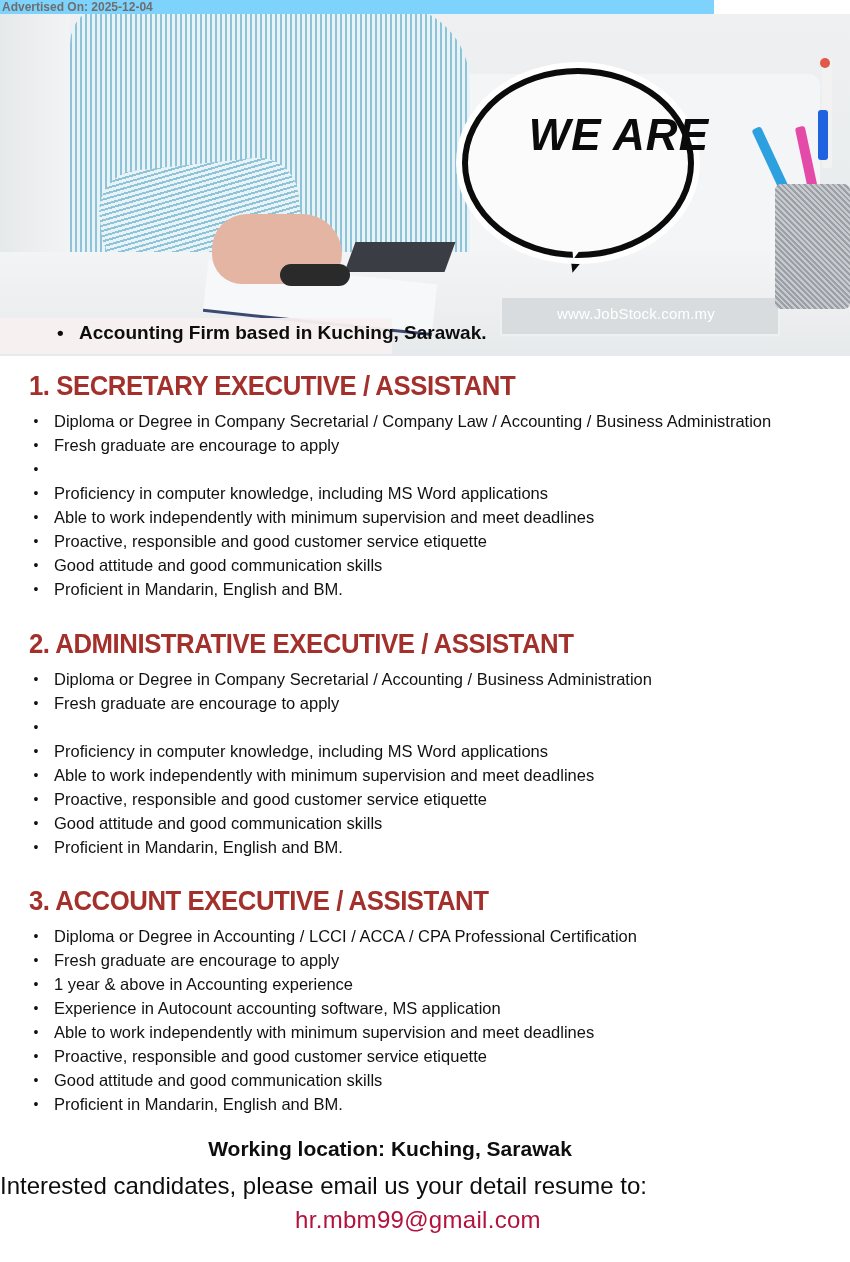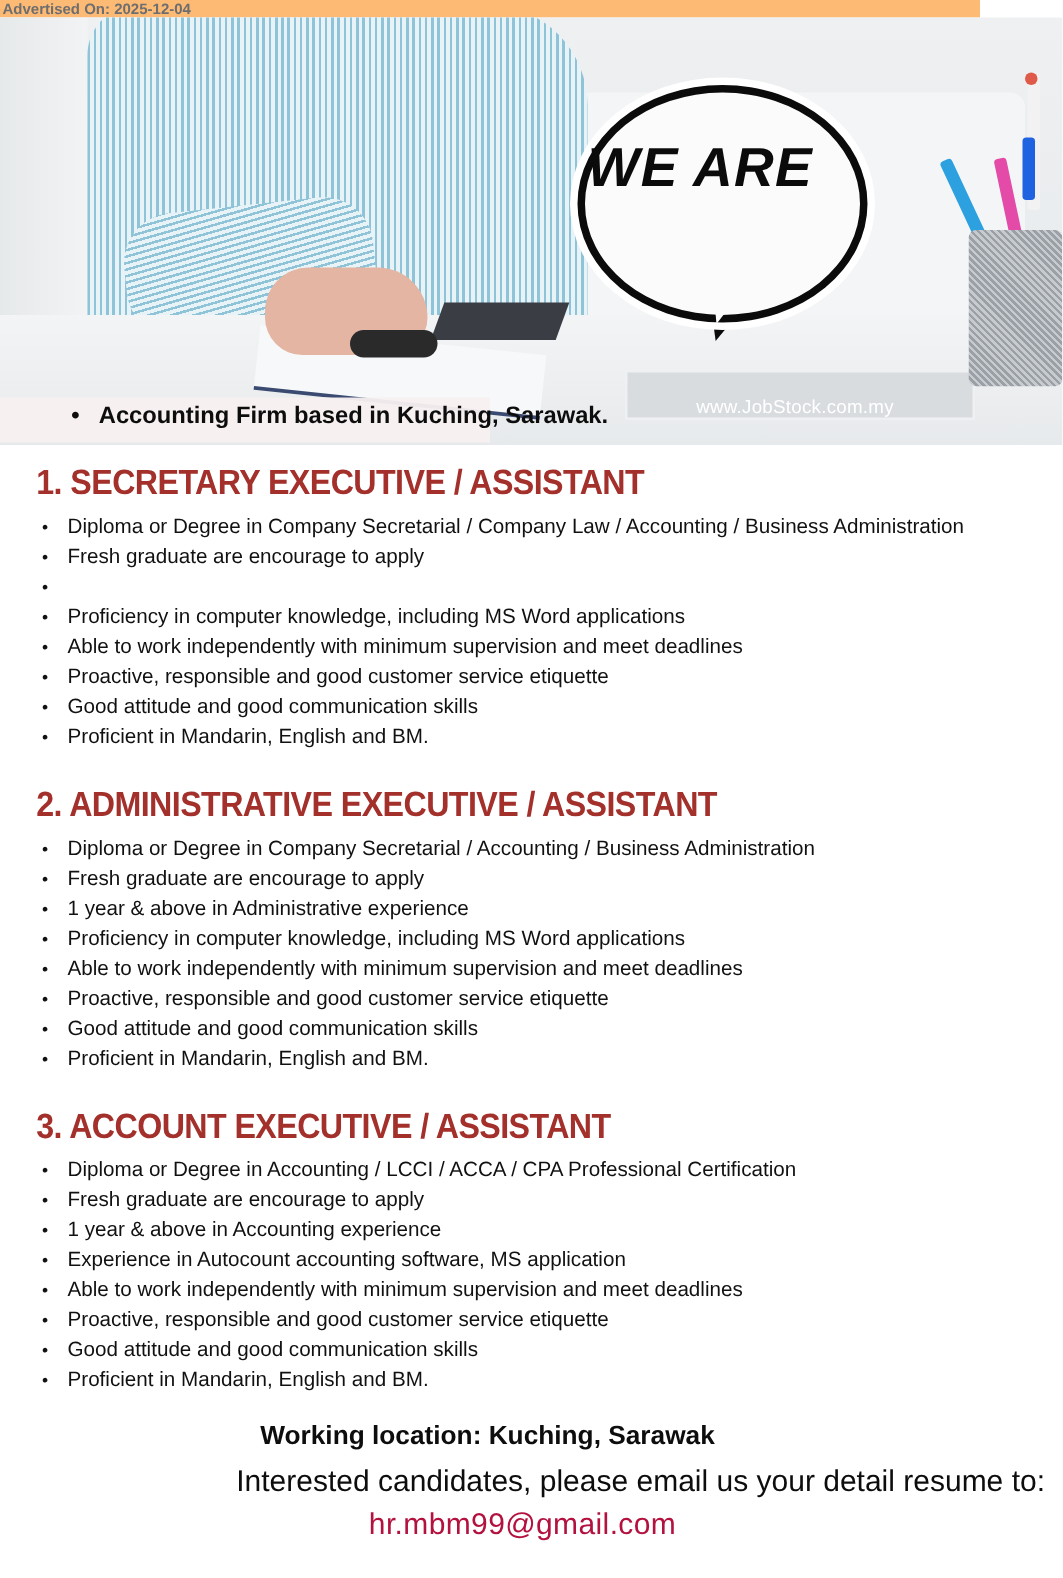--- a/index.html
+++ b/index.html
@@ -1,19 +1,19 @@
 <!DOCTYPE html>
 <html><head>
 <meta charset="utf-8">
 <style>
   * { box-sizing: border-box; margin: 0; padding: 0; }
   html, body { width: 850px; height: 1262px; background: #ffffff; overflow: hidden; }
   body { position: relative; font-family: "Liberation Sans", sans-serif; color: #111; }
 
-  .adv-bar { position: absolute; left: 0; top: 0; width: 784px; height: 14px; background: #fdba74; }
+  .adv-bar { position: absolute; left: 0; top: 0; width: 714px; height: 14px; background: #7dd3fc; }
   .adv-label { position: absolute; left: 2px; top: 0px; font: bold 12px "Liberation Sans", sans-serif; color: #6e6e6e; line-height: 14px; }
 
   .hero { position: absolute; left: 0; top: 14px; width: 850px; height: 342px; overflow: hidden;
           background: linear-gradient(180deg, #eef0f1 0%, #e9ecee 60%, #f4f5f6 100%); }
   .wall-left { position: absolute; left: 0; top: 0; width: 70px; height: 290px; background: linear-gradient(90deg,#e6e9ea,#f2f3f4); }
   .shirt { position: absolute; left: 70px; top: -10px; width: 400px; height: 280px;
            border-radius: 40px 80px 20px 20px;
            background: repeating-linear-gradient(90deg, #8fc3d8 0px, #8fc3d8 2px, #e8f3f8 2px, #e8f3f8 5px); }
   .arm { position: absolute; left: 100px; top: 150px; width: 200px; height: 100px; border-radius: 40px;
          background: repeating-linear-gradient(170deg, #8fc3d8 0px, #8fc3d8 2px, #e8f3f8 2px, #e8f3f8 5px); transform: rotate(-6deg); }
@@ -32,36 +32,36 @@
   .pen.blue2 { left: 818px; top: 96px; height: 50px; background: #1f63e0; }
   .pen.white { left: 822px; top: 44px; height: 110px; background: #f2f2f2; }
   .pen.tip { left: 820px; top: 44px; height: 10px; width: 10px; border-radius: 50%; background: #e05a4a; }
 
   .bubble { position: absolute; left: 462px; top: 68px; width: 232px; height: 190px; border-radius: 50%;
             background: #fbfbfb; border: 6px solid #0b0b0b; box-shadow: 0 0 0 6px #ffffff; }
   .bubble-tail { position: absolute; left: 560px; top: 228px; width: 0; height: 0;
                  border-left: 18px solid transparent; border-right: 22px solid transparent; border-top: 46px solid #0b0b0b; transform: rotate(14deg); }
   .bubble-tail-inner { position: absolute; left: 566px; top: 228px; width: 0; height: 0;
                  border-left: 11px solid transparent; border-right: 14px solid transparent; border-top: 32px solid #fbfbfb; transform: rotate(14deg); }
-  .bubble-text { position: absolute; left: 470px; top: 112px; width: 220px; text-align: left;
+  .bubble-text { position: absolute; left: 489px; top: 112px; width: 220px; text-align: right;
                  font: italic bold 44px/46px "Liberation Sans", sans-serif; color: #0b0b0b; letter-spacing: 1px; }
 
-  .watermark { position: absolute; left: 557px; top: 305px; font: 15px "Liberation Sans", sans-serif; color: #ffffff; letter-spacing: 0.2px; margin-top: 12px; }
+  .watermark { position: absolute; left: 557px; top: 305px; font: 15px "Liberation Sans", sans-serif; color: #ffffff; letter-spacing: 0.2px; }
   .tagline-strip { position: absolute; left: 0; top: 318px; width: 392px; height: 36px; background: rgba(248,240,240,0.95); }
   .tagline { position: absolute; left: 36px; top: 322px; font: bold 19px "Liberation Sans", sans-serif; color: #0d0d0d; white-space: nowrap; margin-left: 21px; }
   .tagline .dot { display: inline-block; width: 22px; }
 
   .section { position: absolute; left: 0; width: 850px; }
   .job-title { position: absolute; left: 29px; top: 0; font: bold 28px "Liberation Sans", sans-serif; color: #a3302b; letter-spacing: -0.5px; white-space: nowrap; transform: scaleX(0.92); transform-origin: left; }
   .req-list { position: absolute; left: 30px; top: 39px; list-style: none; }
   .req-list li { position: relative; height: 24px; padding-left: 24px; font: 16.5px/24px "Liberation Sans", sans-serif; color: #111; white-space: nowrap; }
   .req-list li .bullet { position: absolute; left: 1px; top: 0; width: 10px; text-align: center; font-size: 14px; }
 
   .footer-loc { position: absolute; left: 0; top: 1137px; width: 780px; text-align: center; font: bold 21px "Liberation Sans", sans-serif; color: #0d0d0d; }
-  .footer-cta { position: absolute; left: 0; top: 1172px; width: 836px; text-align: right; font: 24px "Liberation Sans", sans-serif; color: #0d0d0d; }
+  .footer-cta { position: absolute; left: 0; top: 1172px; width: 836px; text-align: left; font: 24px "Liberation Sans", sans-serif; color: #0d0d0d; }
   .footer-email { position: absolute; left: 0; top: 1206px; width: 836px; text-align: center; font: 24px "Liberation Sans", sans-serif; color: #b3123f; letter-spacing: 0.3px; }
 </style>
 </head>
 <body>
 
 <div class="adv-bar">
   <span class="adv-label">Advertised On: 2025-12-04</span>
 </div>
 
 <div class="hero">
@@ -109,21 +109,21 @@
     <li><span class="bullet">•</span><span>Good attitude and good communication skills</span></li>
     <li><span class="bullet">•</span><span>Proficient in Mandarin, English and BM.</span></li>
   </ul>
 </div>
 
 <div class="section" style="top:628px;">
   <div class="job-title">2. ADMINISTRATIVE EXECUTIVE / ASSISTANT</div>
   <ul class="req-list">
     <li><span class="bullet">•</span><span>Diploma or Degree in Company Secretarial / Accounting / Business Administration</span></li>
     <li><span class="bullet">•</span><span>Fresh graduate are encourage to apply</span></li>
-    <li><span class="bullet">•</span><span>1 year &amp; above in Administrative experience</span></li>
+    <li><span class="bullet">•</span></li>
     <li><span class="bullet">•</span><span>Proficiency in computer knowledge, including MS Word applications</span></li>
     <li><span class="bullet">•</span><span>Able to work independently with minimum supervision and meet deadlines</span></li>
     <li><span class="bullet">•</span><span>Proactive, responsible and good customer service etiquette</span></li>
     <li><span class="bullet">•</span><span>Good attitude and good communication skills</span></li>
     <li><span class="bullet">•</span><span>Proficient in Mandarin, English and BM.</span></li>
   </ul>
 </div>
 
 <div class="section" style="top:885px;">
   <div class="job-title">3. ACCOUNT EXECUTIVE / ASSISTANT</div>

